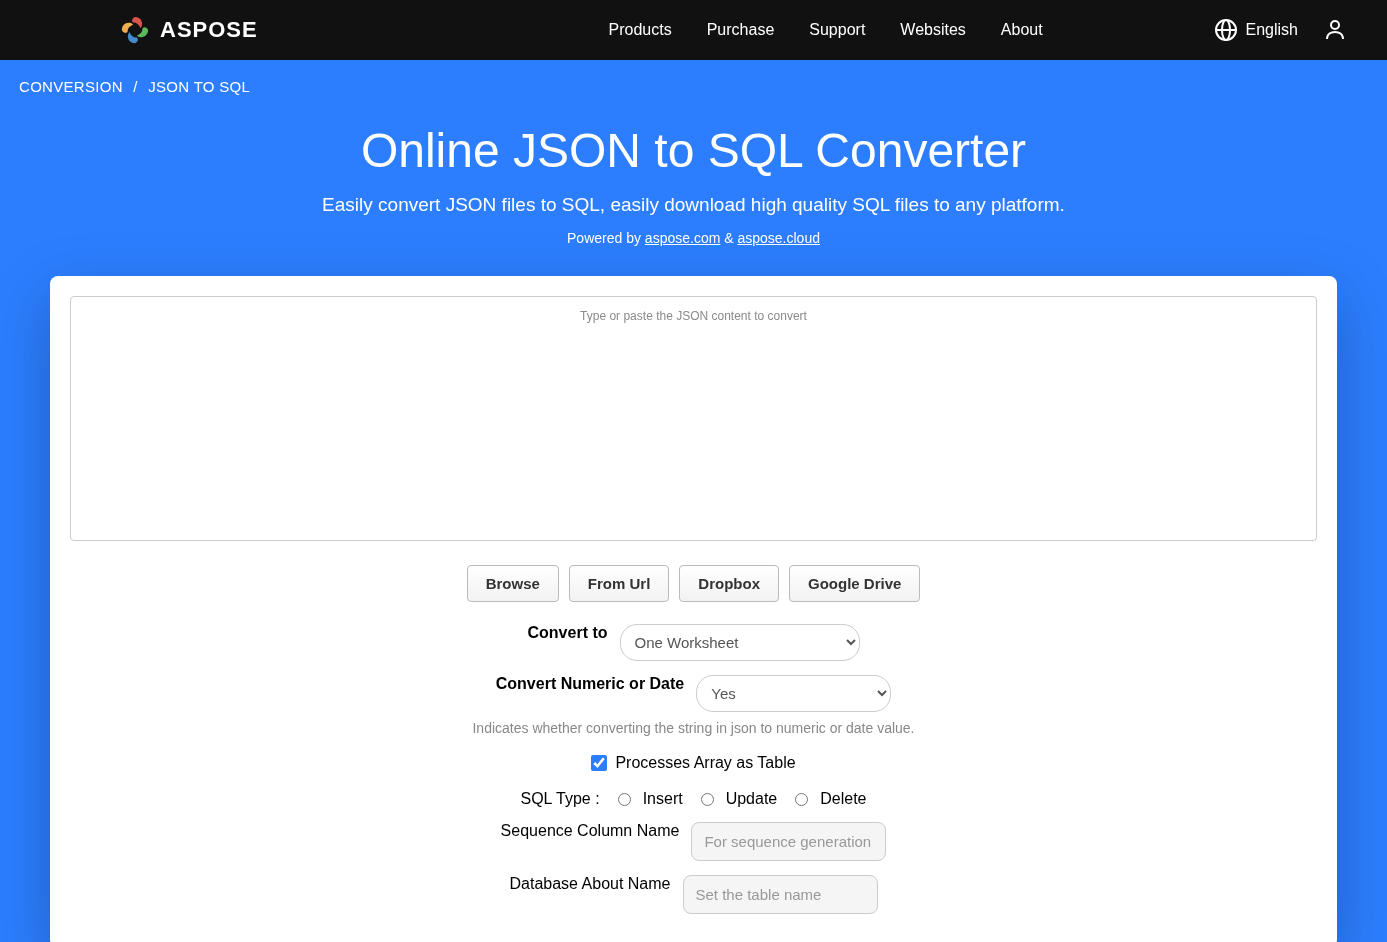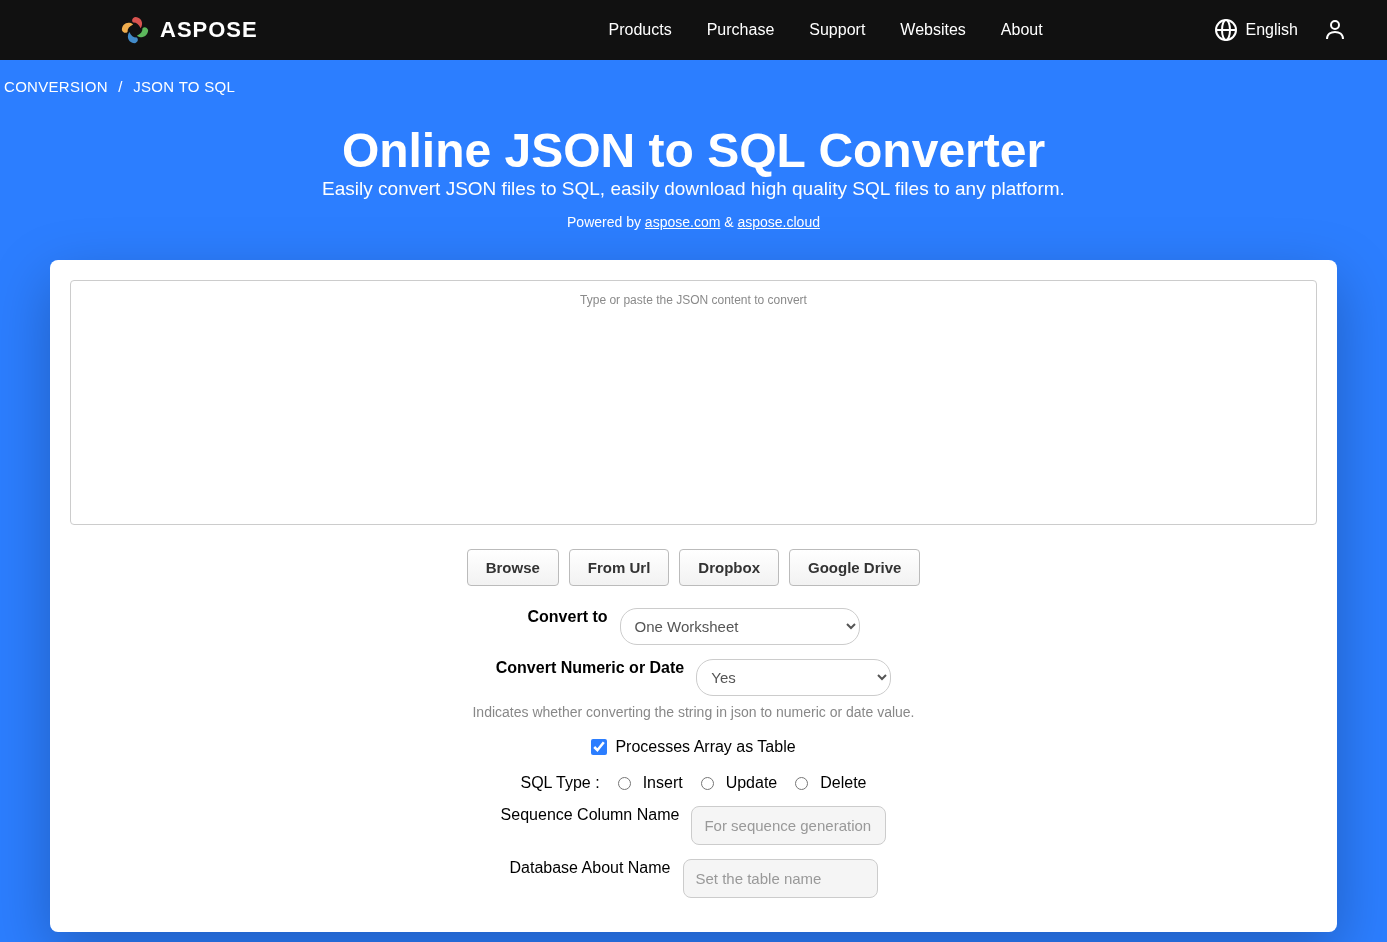--- a/index.html
+++ b/index.html
@@ -10,27 +10,27 @@
 .logo { display: flex; align-items: center; gap: 10px; margin-right: auto; }
 .logo-swirl { width: 30px; height: 30px; }
 .logo-text { font-size: 22px; font-weight: 600; letter-spacing: 1px; }
 .nav { display: flex; gap: 35px; margin-left: 180px; }
 .nav a { color: #fff; text-decoration: none; font-size: 16px; }
 .header-right { margin-left: auto; display: flex; align-items: center; gap: 25px; }
 .lang { display: flex; align-items: center; gap: 8px; font-size: 16px; }
 .globe-icon, .user-icon { width: 24px; height: 24px; fill: #fff; }
 
 
-.breadcrumb { padding: 18px 4px; color: #fff; font-size: 15px; letter-spacing: 0.3px; }
+.breadcrumb { padding: 18px 19px; color: #fff; font-size: 15px; letter-spacing: 0.3px; }
 .breadcrumb a { color: #fff; text-decoration: none; }
 .breadcrumb .sep { margin: 0 6px; }
 
 
 .title-area { text-align: center; color: #fff; padding: 10px 0 20px; }
-.title-area h1 { font-size: 48px; font-weight: 700; margin-bottom: 0; }
+.title-area h1 { font-size: 48px; font-weight: 400; margin-bottom: 16px; }
 .subtitle { font-size: 19px; font-weight: 300; margin-bottom: 14px; }
 .powered { font-size: 14px; }
 .powered a { color: #fff; text-decoration: underline; }
 
 
 .card { background: #fff; border-radius: 8px; margin: 10px 50px 20px; padding: 20px; box-shadow: 0 20px 60px rgba(0,0,0,0.25); }
 .json-input { width: 100%; height: 245px; border: 1px solid #ccc; border-radius: 4px; padding: 12px 14px; font-size: 12px; font-family: Liberation Sans, sans-serif; resize: none; text-align: center; }
 .json-input::placeholder { color: #8a8a8a; }
 
 .source-buttons { display: flex; justify-content: center; gap: 10px; margin: 20px 0 22px; }

